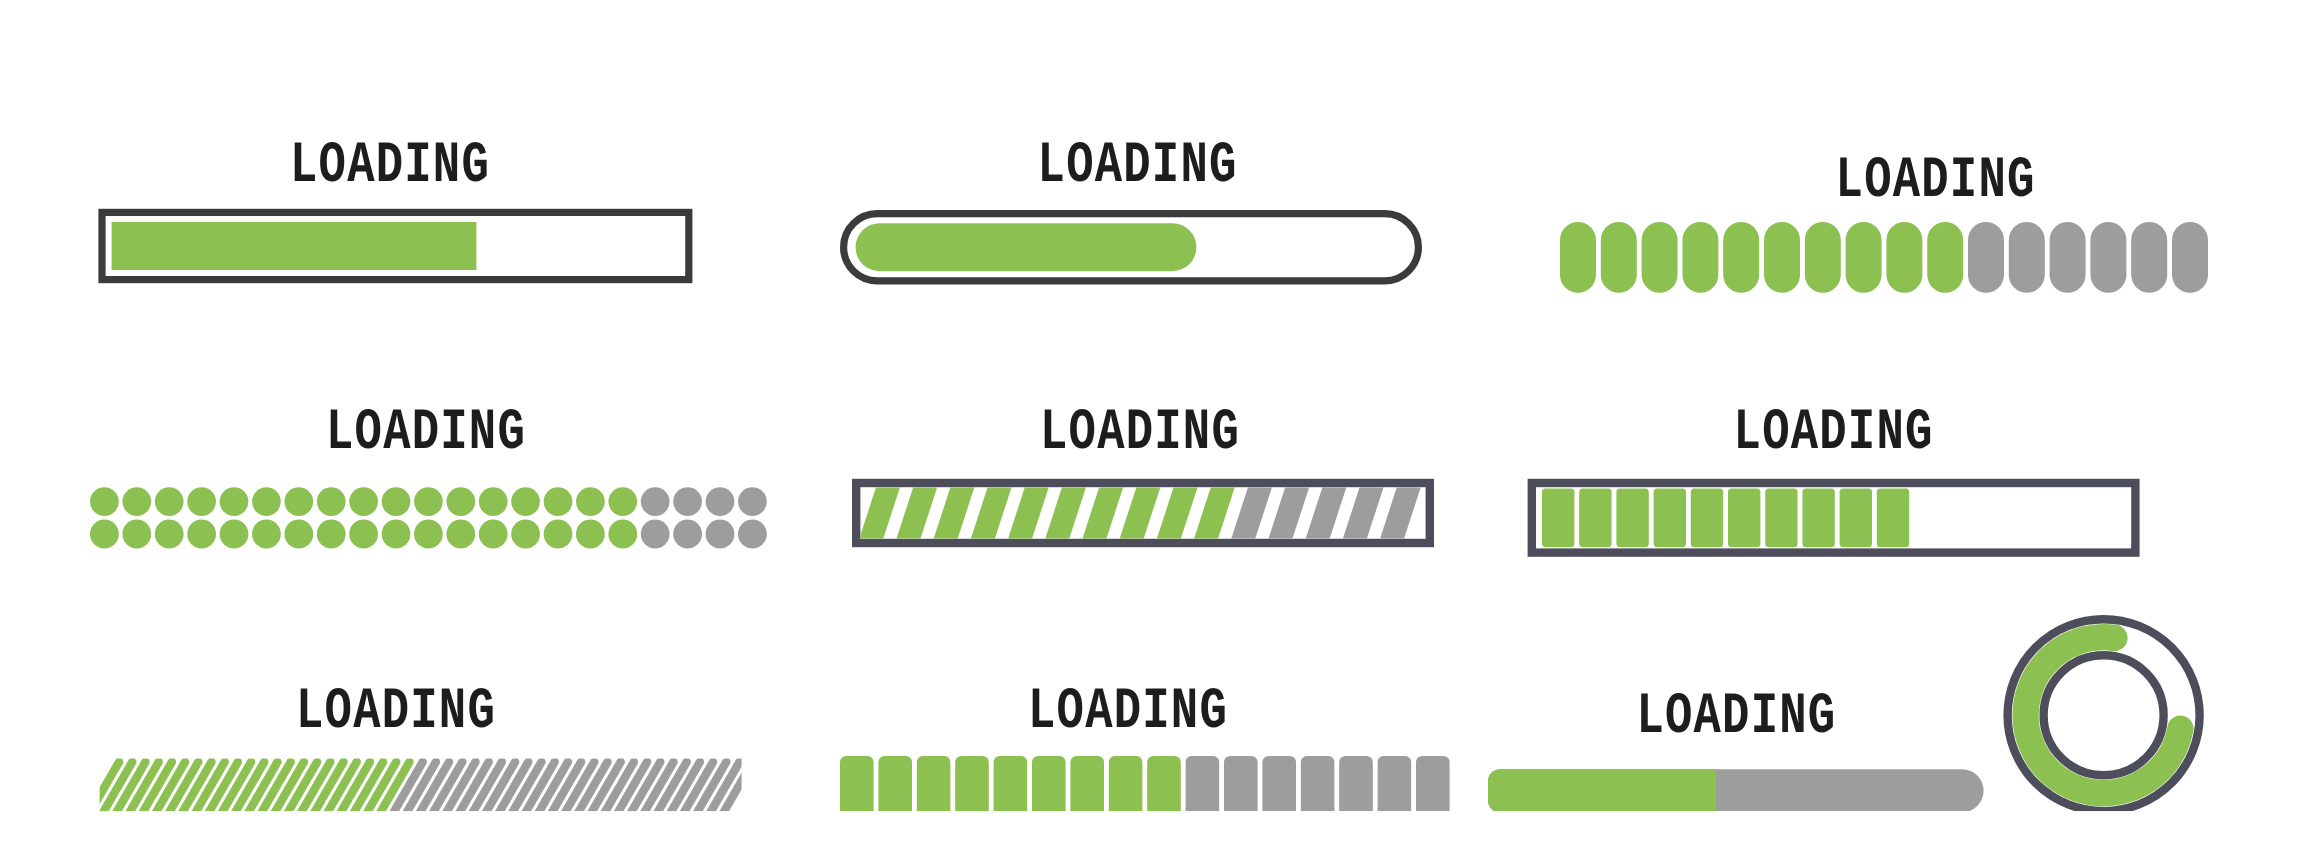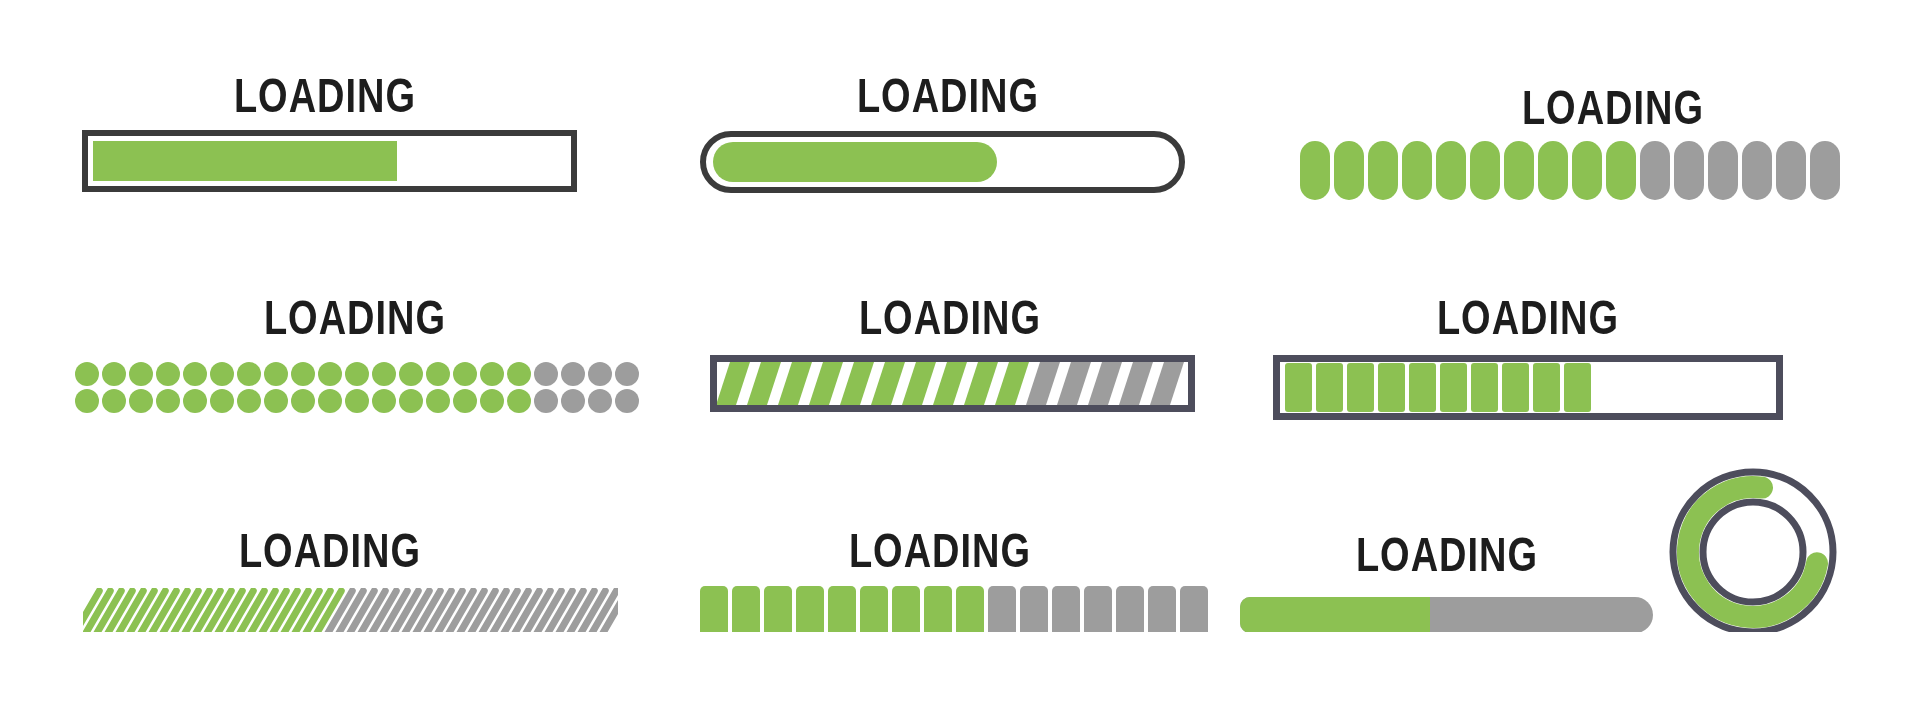--- a/index.html
+++ b/index.html
@@ -1,18 +1,18 @@
 <!DOCTYPE html>
 <html style="--bg: #ffffff; --green: #8cc152; --gray: #9d9d9d; --dark: #3b3b3b; --slate: #4d4d5c; --text: #1d1d1d;"><head>
 <meta charset="utf-8">
 <style>
   html,body{margin:0;padding:0;background:#fff;}
   .stage{
     position:relative;width:1920px;height:632px;background:var(--bg,#fff);
-    font-family:Liberation Sans, sans-serif;overflow:hidden;
+    font-family:Liberation Mono, monospace;overflow:hidden;margin-top:44px;
   }
   .label{
     position:absolute;transform:translateX(-50%) scaleY(1.28);transform-origin:center bottom;
     font-weight:700;font-size:38px;line-height:1;letter-spacing:1px;color:var(--text);
     white-space:nowrap;
   }
   
   .frame{position:absolute;box-sizing:border-box;background:#fff;}
   .frame-dark{border:6px solid var(--dark);}
   .frame-slate{border:7px solid var(--slate);}

